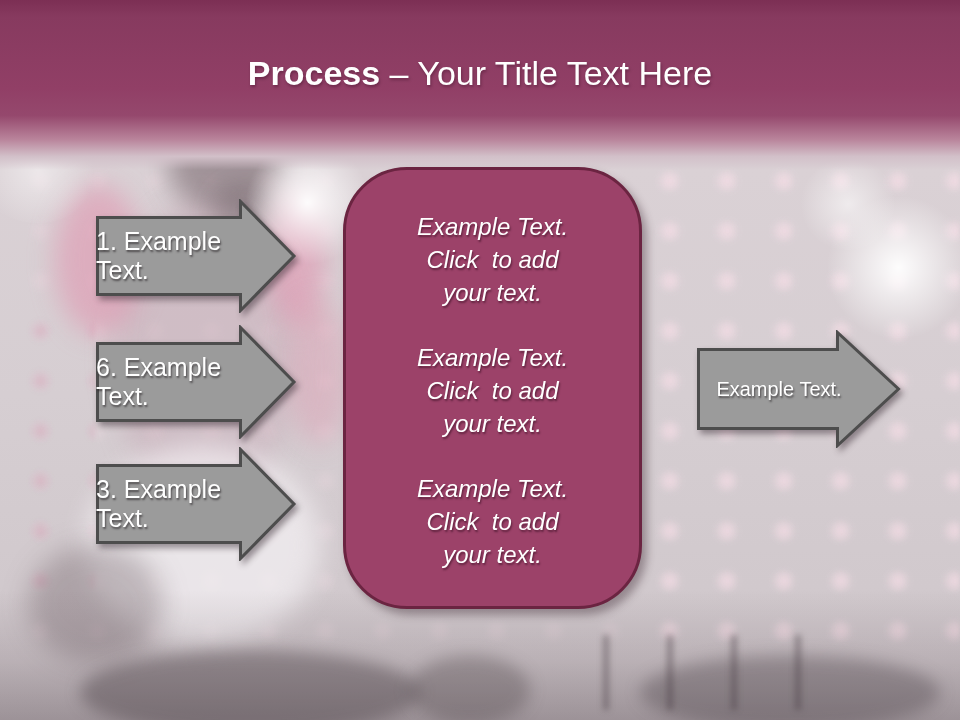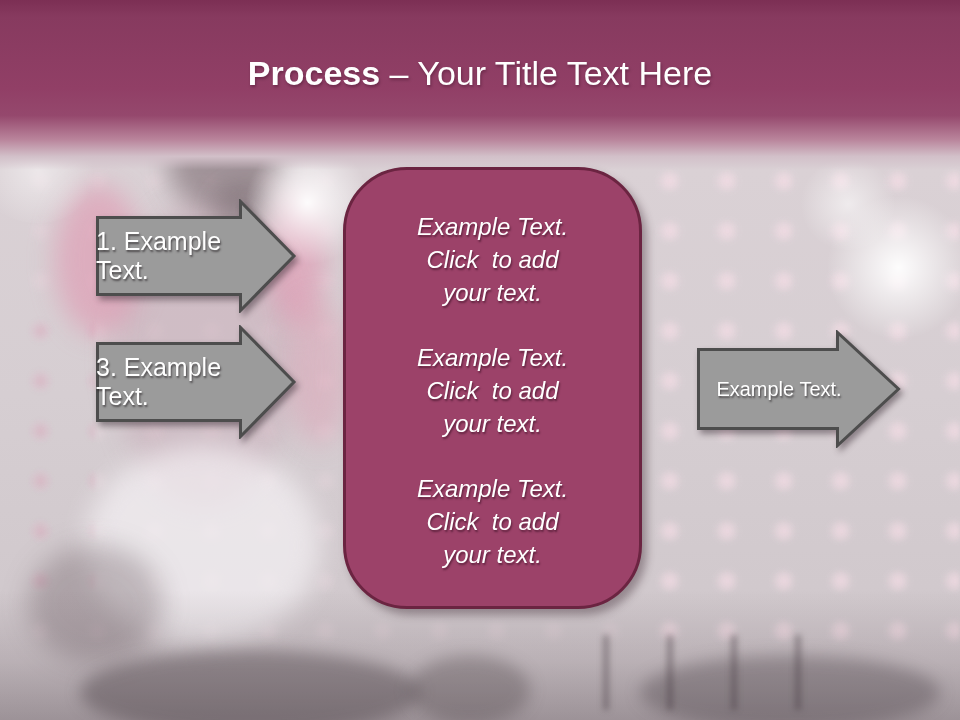--- a/index.html
+++ b/index.html
@@ -120,20 +120,26 @@
   <div class="arrow arrow-1">
     <svg viewBox="0 0 201 114" aria-hidden="true">
       <path d="M1.5 18.5 H144.5 V2.5 L198 57 L144.5 111.5 V95.5 H1.5 Z"></path>
     </svg>
     <span class="label">1. Example Text.</span>
   </div>
   <div class="arrow arrow-2">
     <svg viewBox="0 0 201 114" aria-hidden="true">
       <path d="M1.5 18.5 H144.5 V2.5 L198 57 L144.5 111.5 V95.5 H1.5 Z"></path>
     </svg>
+    <span class="label">6. Example Text.</span>
+  </div>
+  <div class="arrow arrow-3">
+    <svg viewBox="0 0 201 114" aria-hidden="true">
+      <path d="M1.5 18.5 H144.5 V2.5 L198 57 L144.5 111.5 V95.5 H1.5 Z"></path>
+    </svg>
     <span class="label">3. Example Text.</span>
   </div>
 
   <section class="panel">
     <p>
       <span>Example Text.</span>
       <span>Click  to add</span>
       <span>your text.</span>
     </p>
     <p>

